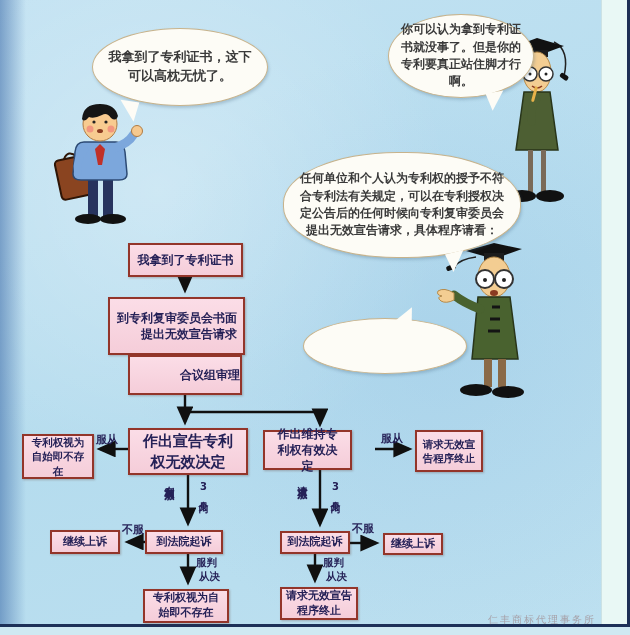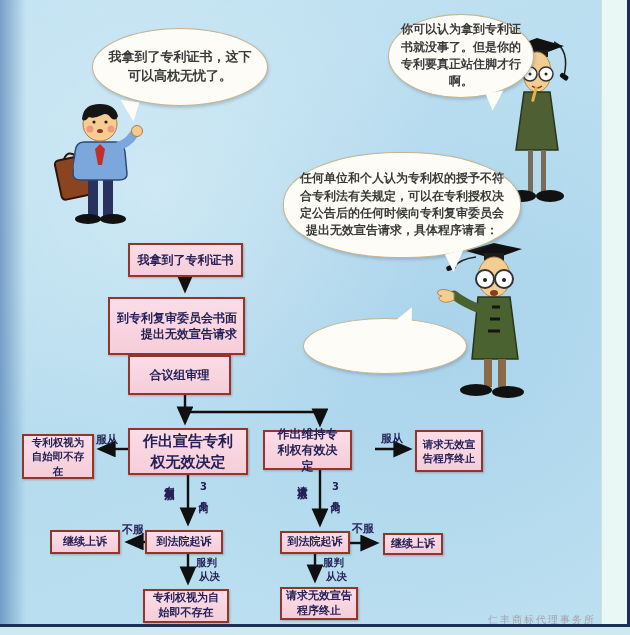--- a/index.html
+++ b/index.html
@@ -163,21 +163,21 @@
       <path d="M315,553 V580" marker-end="url(#ah)"></path>
     </g>
   </svg>
 
   <div class="fbox" style="left:128px;top:243px;width:115px;height:34px;font-size:12px;">
     <span>我拿到了专利证书</span>
     </div>
   <div class="fbox" style="left:108px;top:297px;width:137px;height:58px;font-size:12px;padding:2px 6px;text-align:right;">
     <span>到专利复审委员会书面提出无效宣告请求</span>
     </div>
-  <div class="fbox" style="left:128px;top:355px;width:103px;height:40px;font-size:12px;">
+  <div class="fbox" style="left:128px;top:355px;width:114px;height:40px;font-size:12px;justify-content:flex-end;">
     <span>合议组审理</span>
     </div>
   <div class="fbox" style="left:128px;top:428px;width:120px;height:47px;font-size:15px;padding:2px 8px;">
     <span>作出宣告专利权无效决定</span>
     </div>
   <div class="fbox" style="left:263px;top:430px;width:89px;height:40px;font-size:12px;padding:2px 8px;">
     <span>作出维持专利权有效决定</span>
     </div>
   <div class="fbox" style="left:22px;top:434px;width:72px;height:45px;font-size:10.5px;padding:2px 4px;">
     <span>专利权视为自始即不存在</span>

